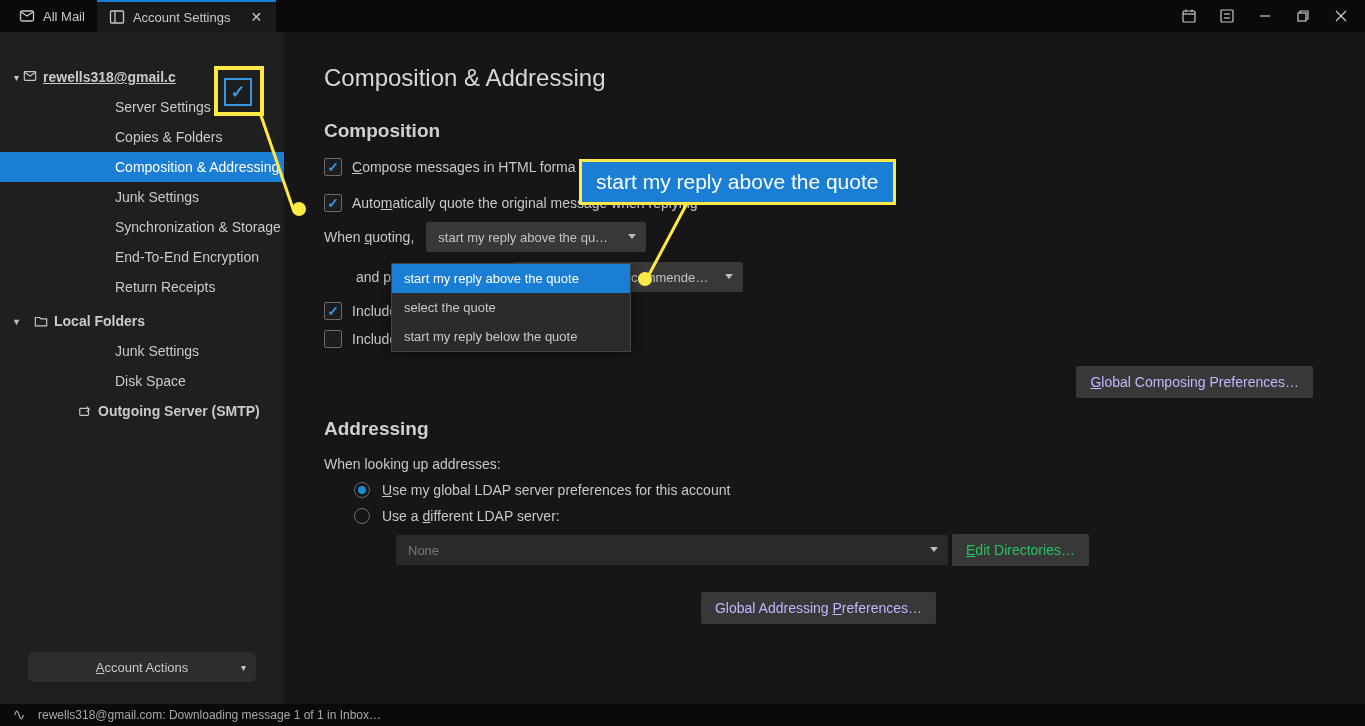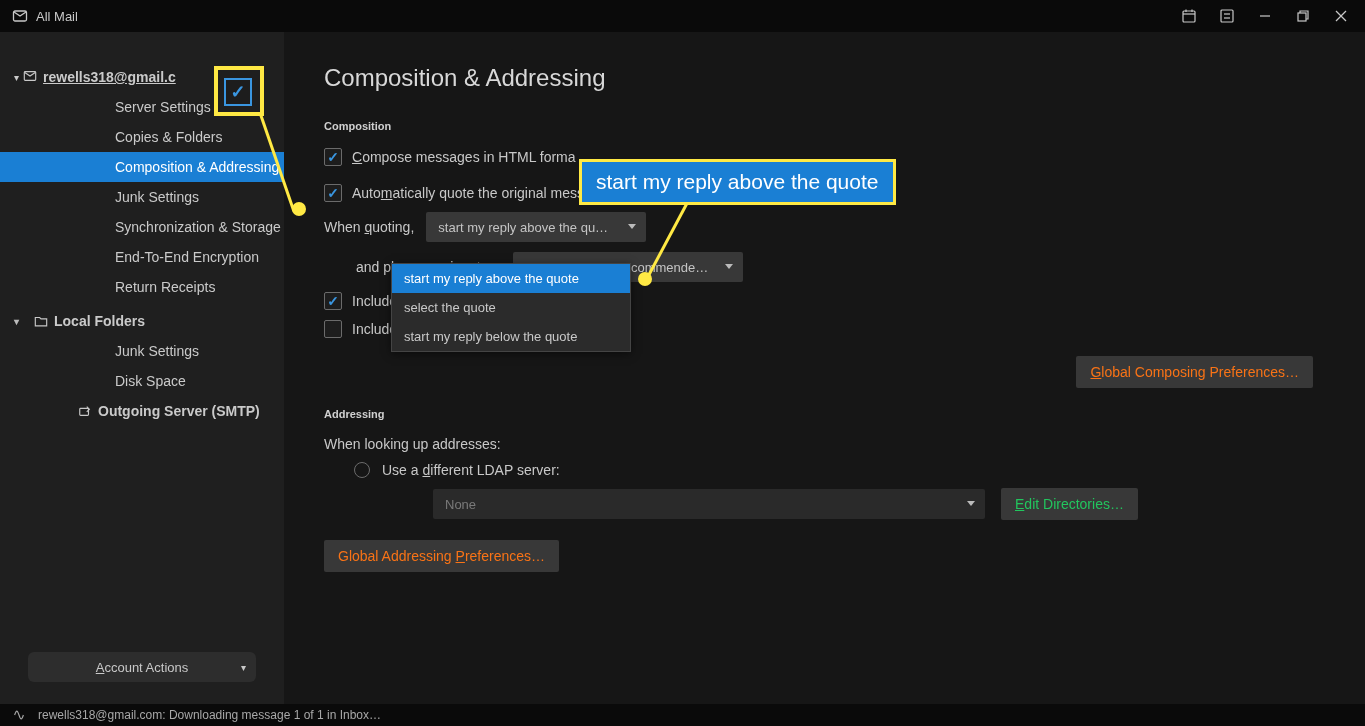--- a/index.html
+++ b/index.html
@@ -1,19 +1,19 @@
 <!DOCTYPE html>
 <html><head>
 <meta charset="utf-8">
 <style>
 * { margin: 0; padding: 0; box-sizing: border-box; }
 html, body { width: 1365px; height: 726px; font-family: "Segoe UI", Arial, sans-serif; background: #0a0a0a; color: #d4d4d4; overflow: hidden; }
 
 
-.titlebar { height: 32px; background: #0a0a0a; display: flex; align-items: center; }
+.titlebar { height: 32px; background: #0a0a0a; display: flex; align-items: center; padding-left: 7px; }
 .tabs { display: flex; height: 100%; align-items: center; }
 .tab { height: 100%; display: flex; align-items: center; padding: 0 12px; gap: 8px; font-size: 13px; color: #c8c8c8; }
 .tab.active { background: #1a1a1a; border-top: 2px solid #1a7fd4; }
 .tab .tab-icon { display: inline-flex; align-items: center; }
 .tab .close { width: 16px; height: 16px; display: flex; align-items: center; justify-content: center; margin-left: 10px; font-size: 14px; color: #c8c8c8; }
 .titlebar-spacer { flex: 1; }
 .winbtns { display: flex; gap: 10px; padding-right: 10px; align-items: center; }
 .winbtn { width: 28px; height: 28px; display: flex; align-items: center; justify-content: center; color: #c8c8c8; }
 
 
@@ -29,30 +29,30 @@
 .tree-row.account { padding-left: 34px; }
 .tree-row.account .caret { margin-left: -20px; position: static; margin-right: 4px; font-size: 10px; }
 .tree-row.account .underline { text-decoration: underline; font-weight: 600; }
 .tree-row.account .picon { margin-right: 6px; }
 .account-actions { margin: 8px 28px 22px; background: #2d2d2d; height: 30px; display: flex; align-items: center; justify-content: center; font-size: 13px; color: #c8c8c8; position: relative; border-radius: 6px; }
 .account-actions .caret-down { position: absolute; right: 10px; font-size: 10px; }
 
 
 .content { flex: 1; background: #161616; padding: 32px 40px 20px; position: relative; overflow: hidden; }
 h1 { font-size: 24px; font-weight: 400; color: #d8d8d8; margin-bottom: 28px; }
-h2 { font-size: 11px; font-weight: 600; color: #d0d0d0; margin-bottom: 16px; }
+h2 { font-size: 19px; font-weight: 600; color: #d0d0d0; margin-bottom: 16px; }
 .row { display: flex; align-items: center; font-size: 14px; color: #c8c8c8; margin-bottom: 10px; }
 .checkbox { width: 18px; height: 18px; border: 1px solid #6b6b6b; border-radius: 2px; margin-right: 10px; display: flex; align-items: center; justify-content: center; background: #1d1d1d; }
 .checkbox.checked::after { content: "✓"; color: #3a96e0; font-size: 14px; font-weight: bold; }
 .radio { width: 16px; height: 16px; border: 1px solid #6b6b6b; border-radius: 50%; margin-right: 12px; display: flex; align-items: center; justify-content: center; }
 .radio.checked::after { content: ""; width: 8px; height: 8px; background: #1a8bd8; border-radius: 50%; }
 .select { background: #383838; color: #c4c4c4; height: 30px; display: inline-flex; align-items: center; padding: 0 28px 0 12px; font-size: 13px; border-radius: 2px; position: relative; }
 .select::after { content: ""; position: absolute; right: 10px; top: 12px; width: 0; height: 0; border-left: 4px solid transparent; border-right: 4px solid transparent; border-top: 5px solid #bbb; }
 .select.disabled { color: #7a7a7a; background: #2a2a2a; }
-.btn { background: #383838; color: #f97316; padding: 8px 14px; font-size: 14px; border-radius: 2px; display: inline-block; }
+.btn { background: #383838; color: #c4b5fd; padding: 8px 14px; font-size: 14px; border-radius: 2px; display: inline-block; }
 .indent1 { margin-left: 30px; }
 
 
 .dropdown { position: absolute; background: #2b2b2b; border: 1px solid #444; width: 240px; z-index: 10; box-shadow: 0 2px 8px rgba(0,0,0,0.5); }
 .dropdown-item { padding: 7px 12px; font-size: 13px; color: #c8c8c8; }
 .dropdown-item.highlight { background: #1a7fd4; color: #fff; }
 
 
 .callout-box { position: absolute; border: 4px solid #ffe944; background: transparent; z-index: 20; }
 .callout-tooltip { position: absolute; background: #1a7fd4; color: #fff; font-size: 21px; padding: 8px 14px; border: 3px solid #ffe944; z-index: 25; white-space: nowrap; }
@@ -71,20 +71,30 @@
 <div class="titlebar">
   <div class="tabs">
     <div class="tab">
       <span class="tab-icon">
         <svg width="16" height="16" viewBox="0 0 16 16" fill="none" stroke="#c8c8c8" stroke-width="1.3">
             <rect x="1.5" y="3" width="13" height="10" rx="1.5"></rect>
             <path d="M2 4l6 4 6-4"></path>
           </svg>
       </span>
       <span>All Mail</span>
+    </div>
+    <div class="tab active">
+      <span class="tab-icon">
+        <svg width="16" height="16" viewBox="0 0 16 16" fill="none" stroke="#c8c8c8" stroke-width="1.3">
+            <rect x="1.5" y="2" width="13" height="12" rx="1"></rect>
+            <line x1="6" y1="2" x2="6" y2="14"></line>
+          </svg>
+      </span>
+      <span>Account Settings</span>
+      <span class="close">✕</span>
     </div>
   </div>
   <div class="titlebar-spacer"></div>
   <div class="winbtns">
     <span class="winbtn">
       <svg width="16" height="16" viewBox="0 0 16 16" fill="none" stroke="#c8c8c8" stroke-width="1.2">
           <rect x="2" y="3" width="12" height="11" rx="1"></rect>
           <line x1="2" y1="6" x2="14" y2="6"></line>
           <line x1="5" y1="1.5" x2="5" y2="4"></line>
           <line x1="11" y1="1.5" x2="11" y2="4"></line>
@@ -223,32 +233,36 @@
     </div>
 
     <div style="text-align:right;margin-top:18px;padding-right:12px">
       <span class="btn"><span class="underline-letter">G</span>lobal Composing Preferences…</span>
     </div>
 
     <h2 style="margin-top:20px">Addressing</h2>
     <div class="row">When looking up addresses:</div>
 
     <div class="row indent1">
+      <span class="radio checked"></span>
+      <span><span class="underline-letter">U</span>se my global LDAP server preferences for this account</span>
+    </div>
+    <div class="row indent1">
       <span class="radio"></span>
       <span>Use a <span class="underline-letter">d</span>ifferent LDAP server:</span>
     </div>
 
-    <div class="row" style="margin-left:109px;margin-top:6px;gap:16px">
+    <div class="row" style="margin-left:72px;margin-top:6px;gap:4px">
       <span class="select disabled" style="width:552px">
         <span>None</span>
       </span>
       <span class="btn" style="color:#22c55e"><span class="underline-letter">E</span>dit Directories…</span>
     </div>
 
-    <div style="text-align:left;margin-top:20px;padding-right:12px">
+    <div style="text-align:center;margin-top:26px;padding-right:12px">
       <span class="btn">Global Addressing <span class="underline-letter">P</span>references…</span>
     </div>
 
     <div class="dropdown" style="left:107px;top:231px">
       <div class="dropdown-item highlight"><span>start my reply above the quote</span></div>
       <div class="dropdown-item"><span>select the quote</span></div>
       <div class="dropdown-item"><span>start my reply below the quote</span></div>
     </div>
 
   </div>

